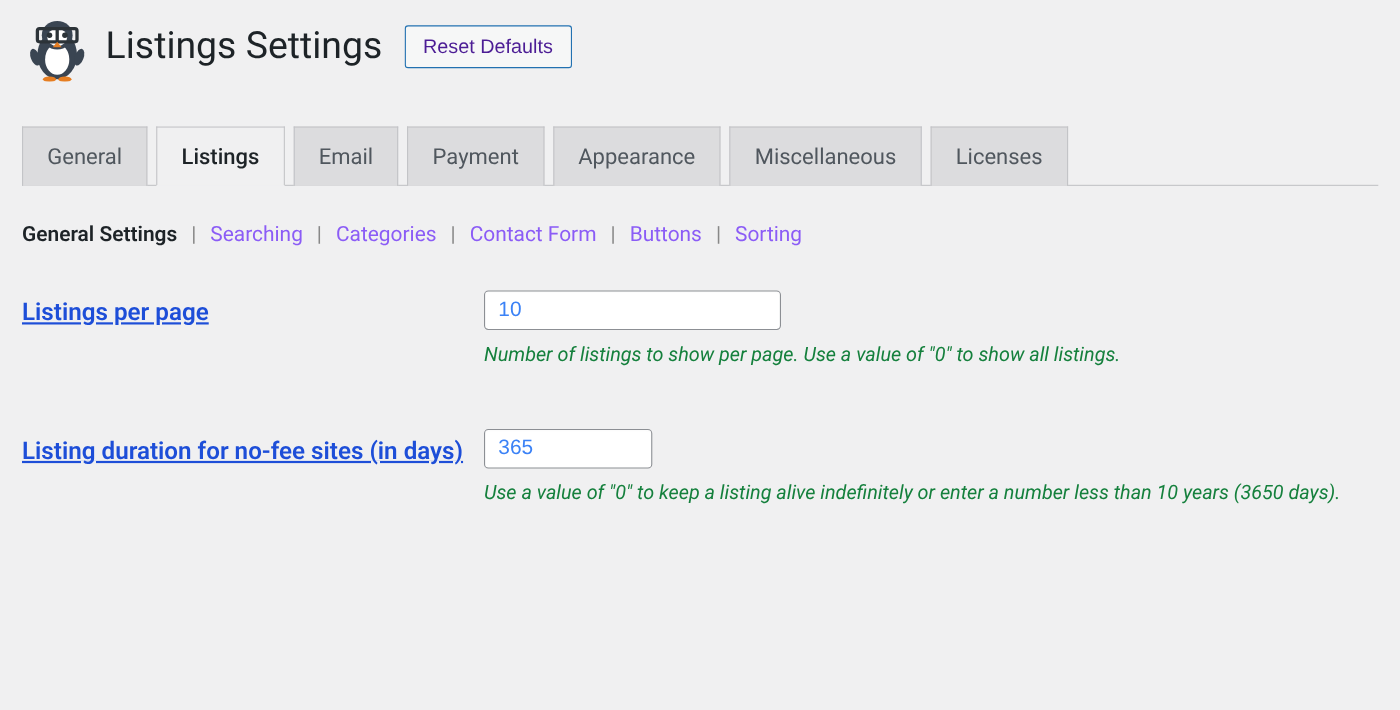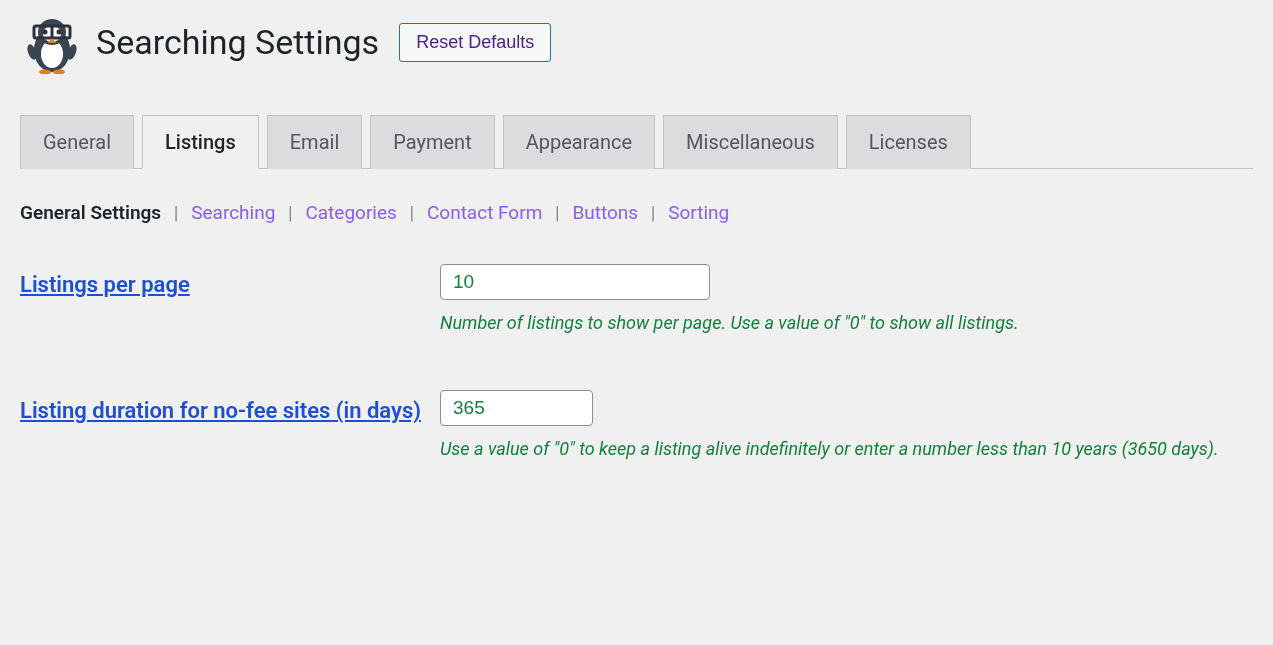--- a/index.html
+++ b/index.html
@@ -100,21 +100,21 @@
     text-decoration: underline;
   }
   .form-field {
     flex: 1;
   }
   .text-input {
     border: 1px solid #8c8f94;
     border-radius: 4px;
     padding: 6px 12px;
     font-size: 19px;
-    color: #15803d;
+    color: #3b82f6;
     background: #fff;
     box-shadow: inset 0 1px 2px rgba(0,0,0,0.02);
   }
   .input-lg { width: 270px; }
   .input-sm { width: 153px; }
   .description {
     color: #15803d;
     font-style: italic;
     font-size: 18px;
     margin-top: 10px;
@@ -158,21 +158,21 @@
         <line x1="32" y1="16" x2="32" y2="28" stroke="#2c3338" stroke-width="3"></line>
         <circle cx="25" cy="22" r="2.5" fill="#2c3338"></circle>
         <circle cx="39" cy="22" r="2.5" fill="#2c3338"></circle>
         <polygon points="32,28 28,33 36,33" fill="#e67e22"></polygon>
         <ellipse cx="12" cy="42" rx="4" ry="8" fill="#3a4552" transform="rotate(-20 12 42)"></ellipse>
         <ellipse cx="52" cy="42" rx="4" ry="8" fill="#3a4552" transform="rotate(20 52 42)"></ellipse>
         <ellipse cx="25" cy="62" rx="6" ry="2.5" fill="#e67e22"></ellipse>
         <ellipse cx="39" cy="62" rx="6" ry="2.5" fill="#e67e22"></ellipse>
       </svg>
     </span>
-    <h1>Searching Settings</h1>
+    <h1>Listings Settings</h1>
     <button class="reset-btn">Reset Defaults</button>
   </div>
 
   <div class="tabs">
     <div class="tab">General</div>
     <div class="tab active">Listings</div>
     <div class="tab">Email</div>
     <div class="tab">Payment</div>
     <div class="tab">Appearance</div>
     <div class="tab">Miscellaneous</div>

